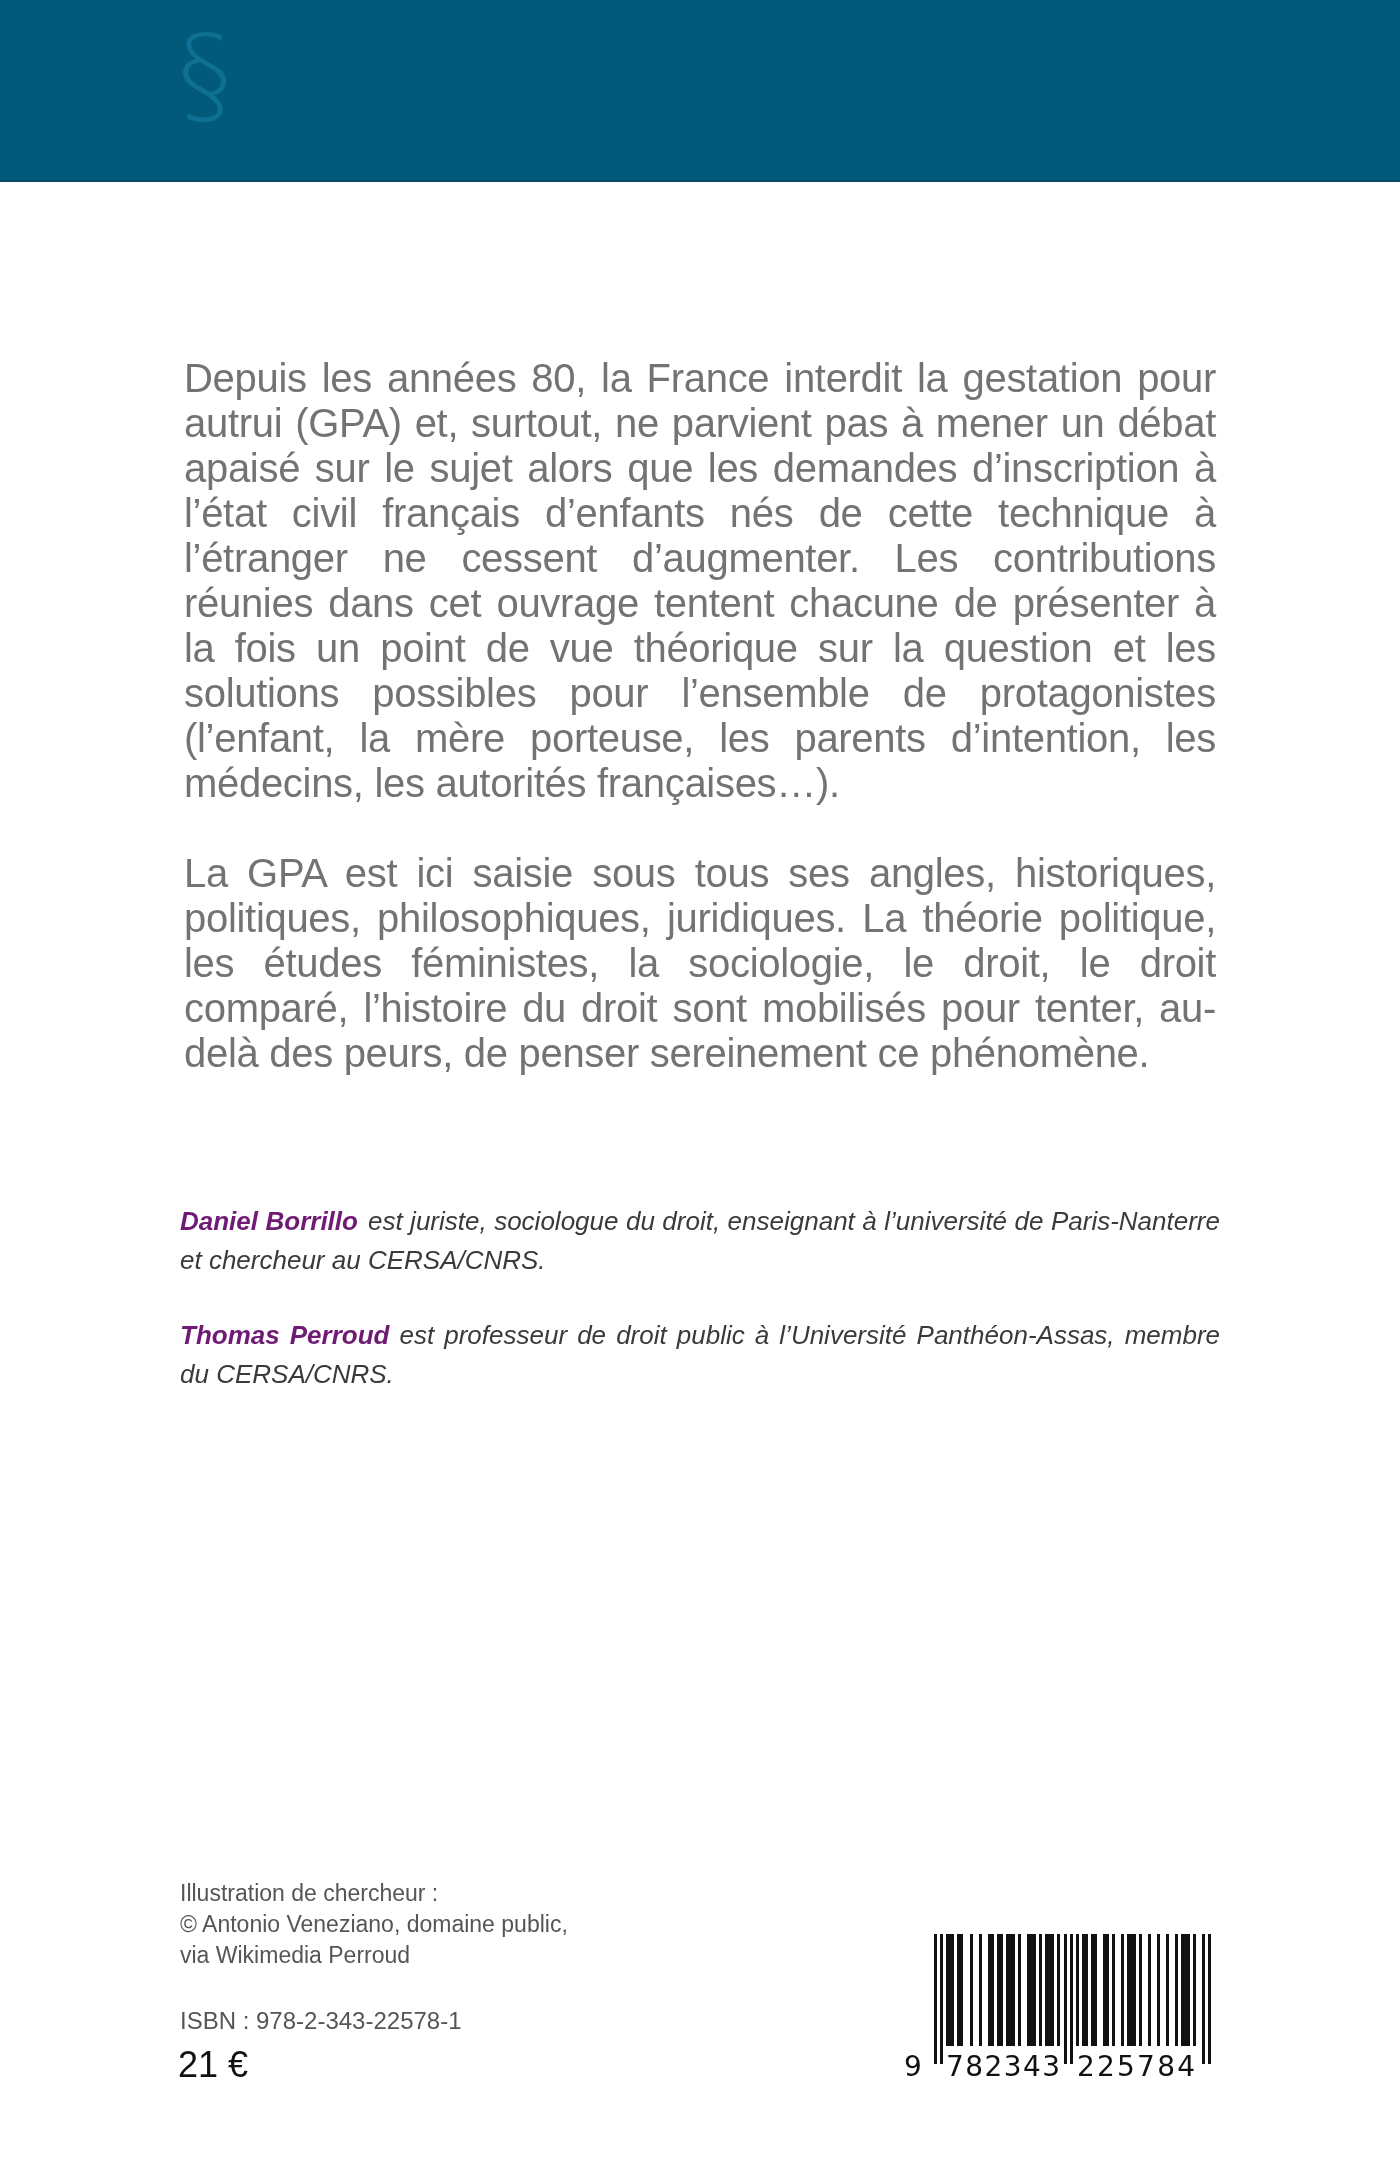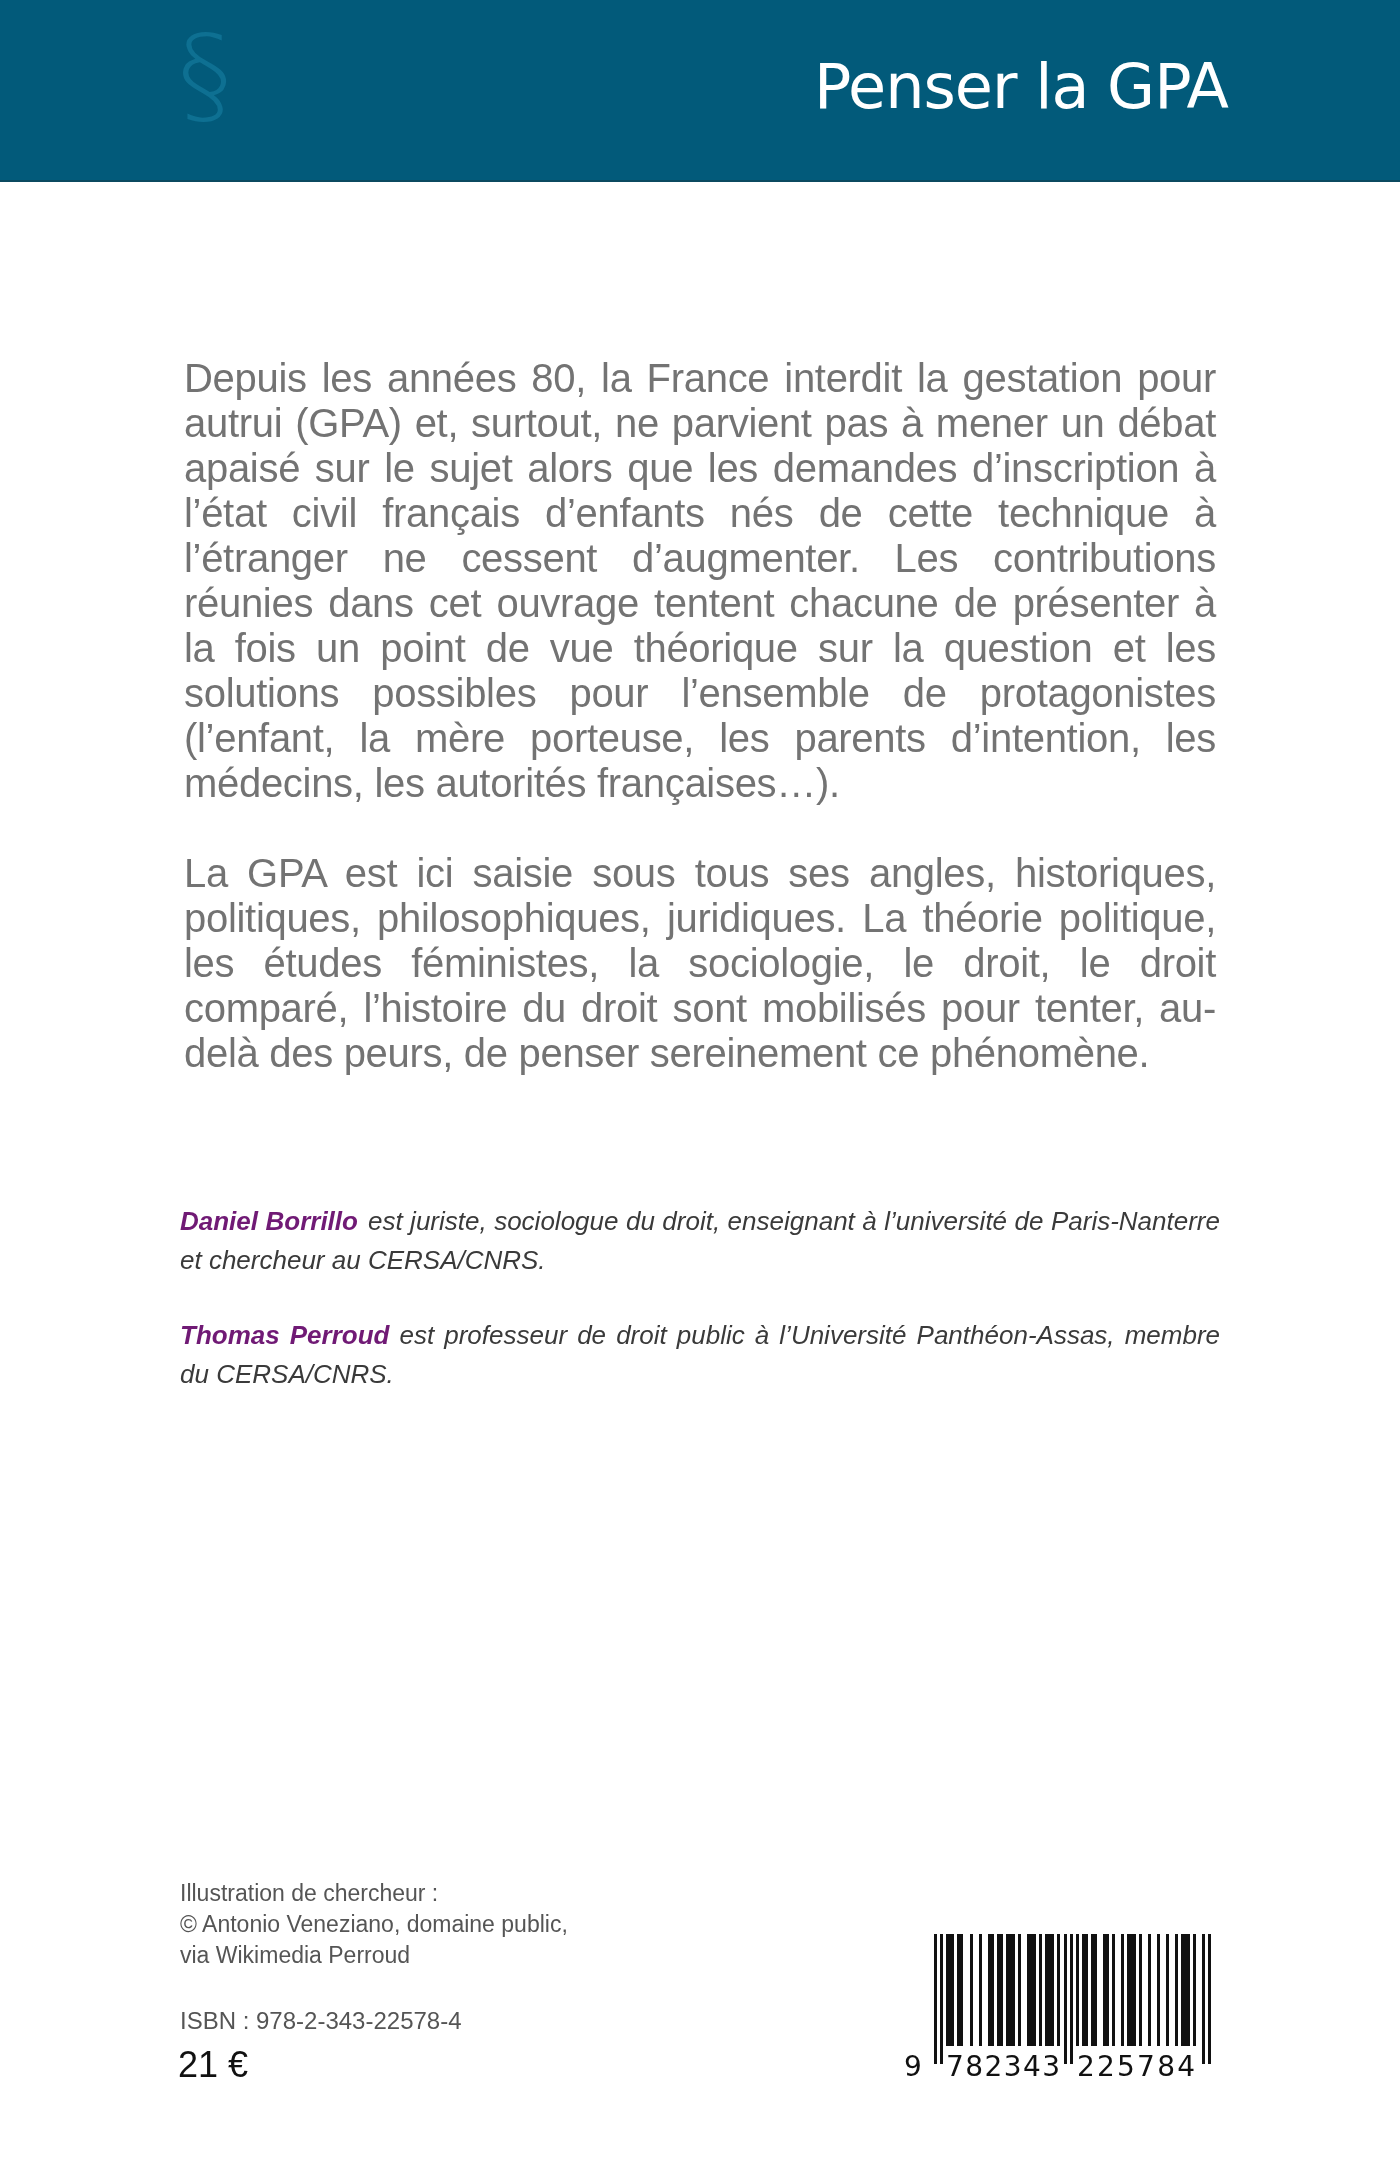--- a/index.html
+++ b/index.html
@@ -73,40 +73,39 @@
     position: absolute; left: 900px; top: 1934px;
     width: 320px; height: 150px;
   }
   .barcode svg { display: block; }
 </style>
 </head>
 <body>
 
 <div class="header-band">
   <div class="section-symbol">§</div>
-  <div class="book-title">Penser la GPA</div>
 </div>
 
 <div class="content blurb" style="top:352px;">
   <p>Depuis les années 80, la France interdit la gestation pour autrui (GPA) et, surtout, ne parvient pas à mener un débat apaisé sur le sujet alors que les demandes d’inscription à l’état civil français d’enfants nés de cette technique à l’étranger ne cessent d’augmenter. Les contributions réunies dans cet ouvrage tentent chacune de présenter à la fois un point de vue théorique sur la question et les solutions possibles pour l’ensemble de protagonistes (l’enfant, la mère porteuse, les parents d’intention, les médecins, les autorités françaises…).</p>
   <p>La GPA est ici saisie sous tous ses angles, historiques, politiques, philosophiques, juridiques. La théorie politique, les études féministes, la sociologie, le droit, le droit comparé, l’histoire du droit sont mobilisés pour tenter, au-delà des peurs, de penser sereinement ce phénomène.</p>
 </div>
 
 <div class="content" style="top:1202px;">
   <p class="bio"><span class="name">Daniel Borrillo</span><span>est juriste, sociologue du droit, enseignant à l’université de Paris-Nanterre et chercheur au CERSA/CNRS.</span></p>
   <p class="bio"><span class="name">Thomas Perroud</span><span>est professeur de droit public à l’Université Panthéon-Assas, membre du CERSA/CNRS.</span></p>
 </div>
 
 <div class="credits">
   <div>Illustration de chercheur :</div>
   <div>© Antonio Veneziano, domaine public,</div>
   <div>via Wikimedia Perroud</div>
 </div>
 
-<div class="isbn">ISBN : 978-2-343-22578-4</div>
+<div class="isbn">ISBN : 978-2-343-22578-1</div>
 <div class="price">21 €</div>
 
 <div class="barcode">
   <svg width="320" height="150" viewBox="0 0 320 150">
     <g fill="#111">
 
       <rect x="34" y="0" width="3" height="130"></rect>
       <rect x="40" y="0" width="3" height="130"></rect>
 
       <rect x="46" y="0" width="8" height="112"></rect>

